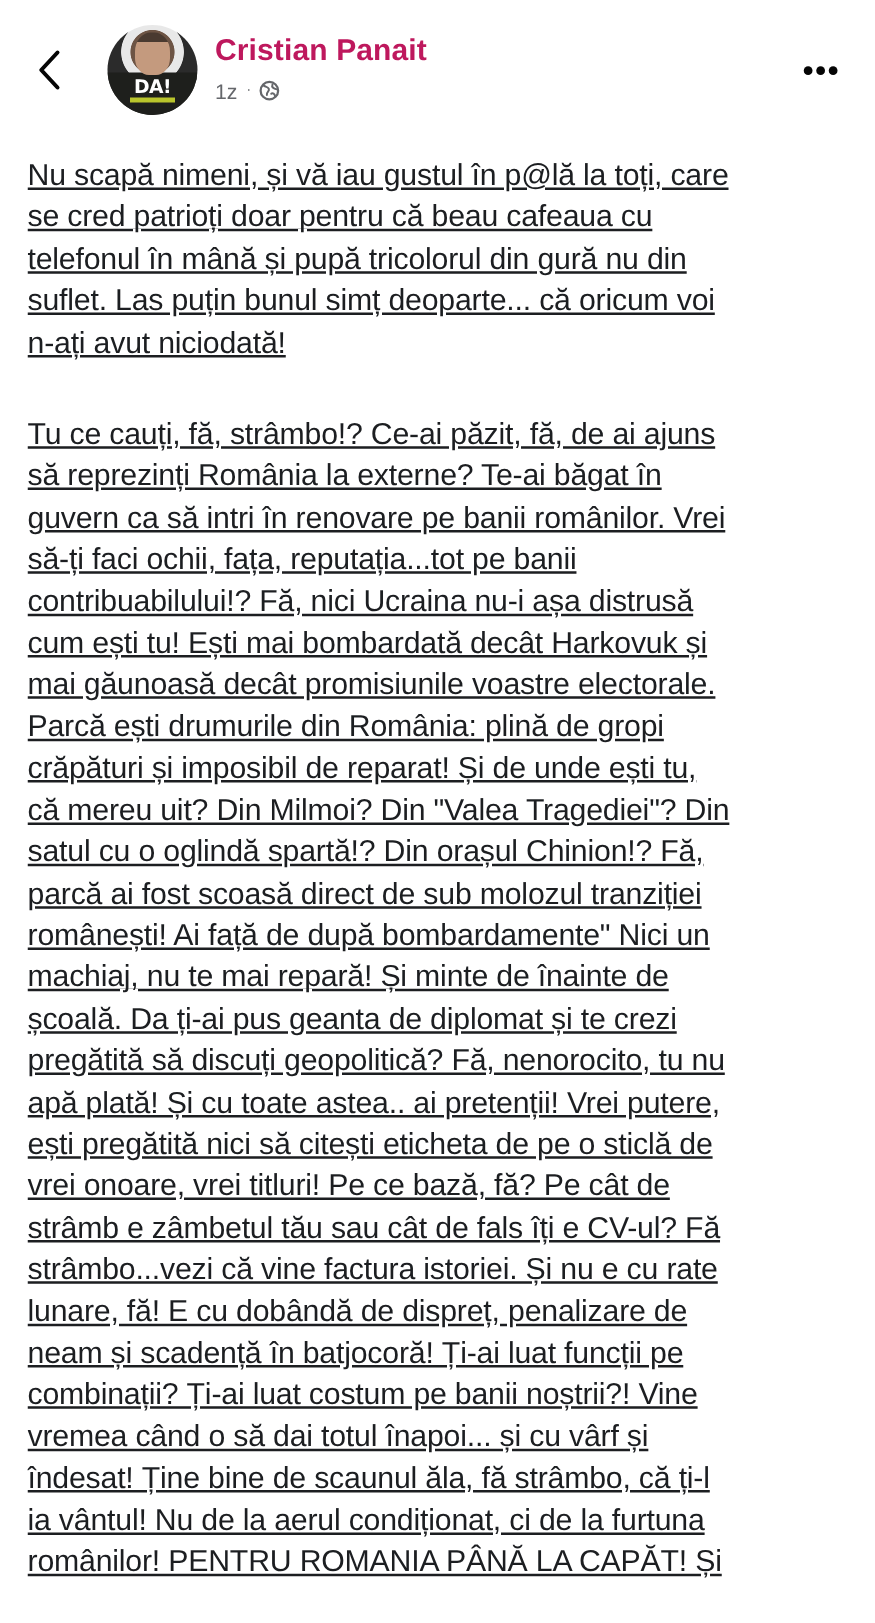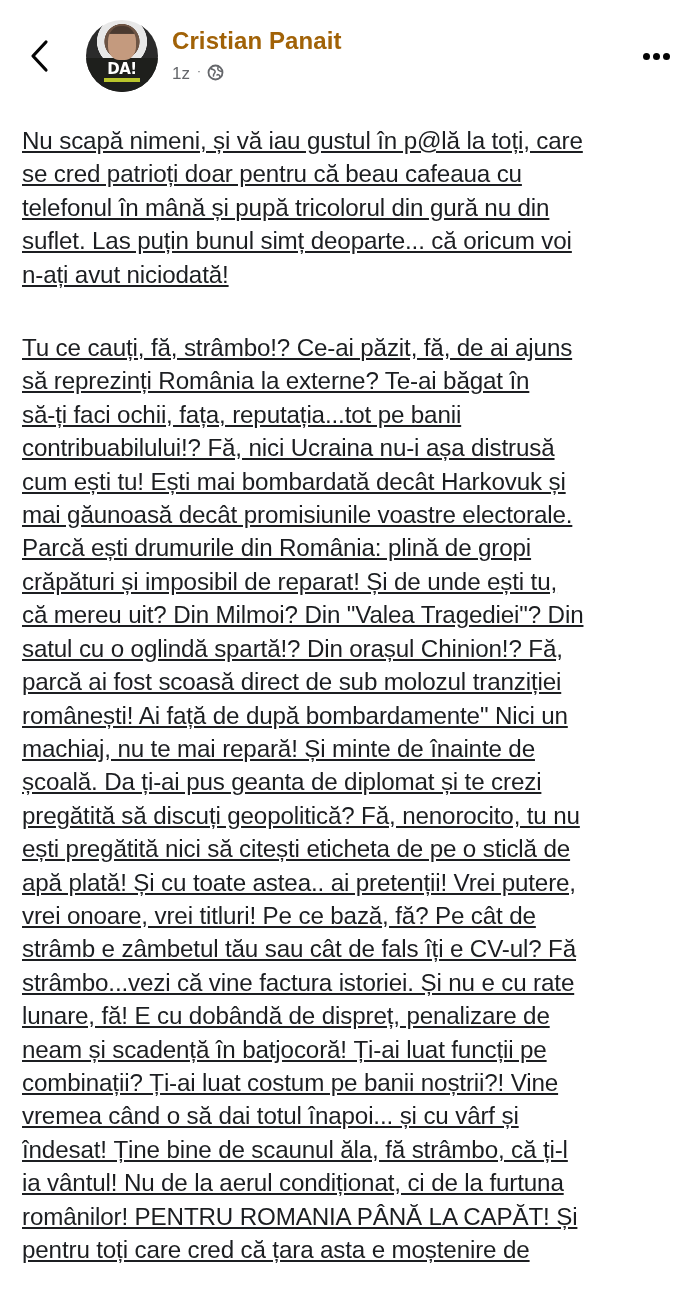--- a/index.html
+++ b/index.html
@@ -65,21 +65,21 @@
     position: absolute;
     left: 18px; width: 36px;
     top: 58px; height: 4px;
     background: #b9c52c;
   }
   .author-name {
     position: absolute;
     left: 172px; top: 27px;
     font-size: 24px;
     font-weight: bold;
-    color: #a16207;
+    color: #be185d;
     letter-spacing: 0.1px;
     cursor: pointer;
   }
   .meta {
     position: absolute;
     left: 172px; top: 64px;
     height: 22px;
     display: flex;
     align-items: flex-start;
     font-size: 17px;
@@ -166,35 +166,36 @@
   <p class="para">
     <span class="line">Nu scapă nimeni, și vă iau gustul în p@lă la toți, care</span>
     <span class="line">se cred patrioți doar pentru că beau cafeaua cu</span>
     <span class="line">telefonul în mână și pupă tricolorul din gură nu din</span>
     <span class="line">suflet. Las puțin bunul simț deoparte... că oricum voi</span>
     <span class="line">n-ați avut niciodată!</span>
   </p>
   <p class="para">
     <span class="line">Tu ce cauți, fă, strâmbo!? Ce-ai păzit, fă, de ai ajuns</span>
     <span class="line">să reprezinți România la externe? Te-ai băgat în</span>
+    <span class="line">guvern ca să intri în renovare pe banii românilor. Vrei</span>
     <span class="line">să-ți faci ochii, fața, reputația...tot pe banii</span>
     <span class="line">contribuabilului!? Fă, nici Ucraina nu-i așa distrusă</span>
     <span class="line">cum ești tu! Ești mai bombardată decât Harkovuk și</span>
     <span class="line">mai găunoasă decât promisiunile voastre electorale.</span>
     <span class="line">Parcă ești drumurile din România: plină de gropi</span>
     <span class="line">crăpături și imposibil de reparat! Și de unde ești tu,</span>
     <span class="line">că mereu uit? Din Milmoi? Din "Valea Tragediei"? Din</span>
     <span class="line">satul cu o oglindă spartă!? Din orașul Chinion!? Fă,</span>
     <span class="line">parcă ai fost scoasă direct de sub molozul tranziției</span>
     <span class="line">românești! Ai față de după bombardamente" Nici un</span>
     <span class="line">machiaj, nu te mai repară! Și minte de înainte de</span>
     <span class="line">școală. Da ți-ai pus geanta de diplomat și te crezi</span>
     <span class="line">pregătită să discuți geopolitică? Fă, nenorocito, tu nu</span>
+    <span class="line">apă plată! Și cu toate astea.. ai pretenții! Vrei putere,</span>
     <span class="line">ești pregătită nici să citești eticheta de pe o sticlă de</span>
-    <span class="line">apă plată! Și cu toate astea.. ai pretenții! Vrei putere,</span>
     <span class="line">vrei onoare, vrei titluri! Pe ce bază, fă? Pe cât de</span>
     <span class="line">strâmb e zâmbetul tău sau cât de fals îți e CV-ul? Fă</span>
     <span class="line">strâmbo...vezi că vine factura istoriei. Și nu e cu rate</span>
     <span class="line">lunare, fă! E cu dobândă de dispreț, penalizare de</span>
     <span class="line">neam și scadență în batjocoră! Ți-ai luat funcții pe</span>
     <span class="line">combinații? Ți-ai luat costum pe banii noștrii?! Vine</span>
     <span class="line">vremea când o să dai totul înapoi... și cu vârf și</span>
     <span class="line">îndesat! Ține bine de scaunul ăla, fă strâmbo, că ți-l</span>
     <span class="line">ia vântul! Nu de la aerul condiționat, ci de la furtuna</span>
     <span class="line">românilor! PENTRU ROMANIA PÂNĂ LA CAPĂT! Și</span>

